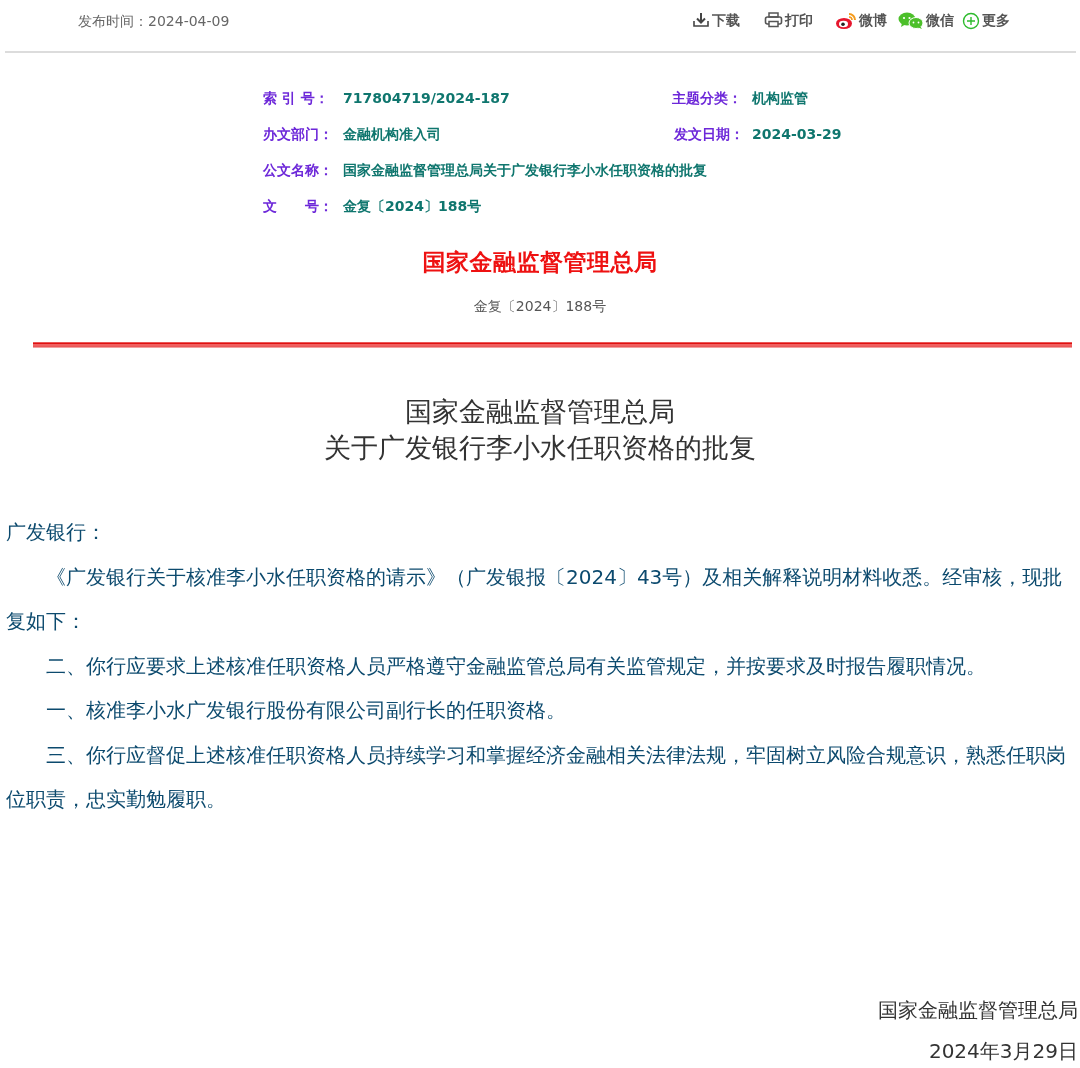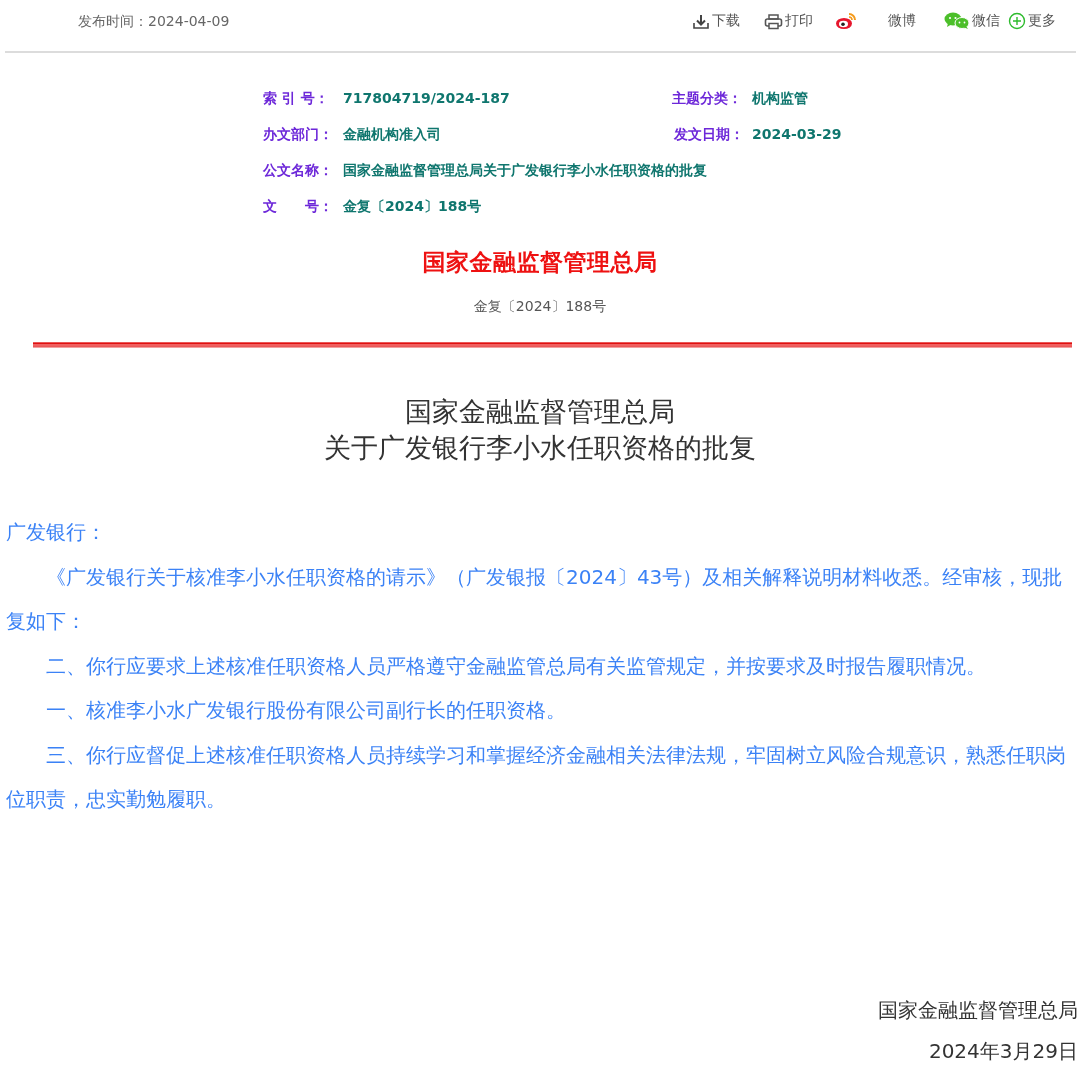--- a/index.html
+++ b/index.html
@@ -34,31 +34,32 @@
     left: 692px;
     top: 12px;
     display: flex;
     align-items: center;
     font-size: 14px;
     color: #555555;
     white-space: nowrap;
   }
   .action {
     display: flex;
-    align-items: flex-end;
+    align-items: flex-start;
     cursor: pointer;
+    font-weight: bold;
   }
   .action .ico {
     display: inline-block;
     margin-right: 2px;
     line-height: 0;
   }
   .action.download { margin-right: 24px; }
   .action.print { margin-right: 22px; }
-  .action.weibo { margin-right: 28px; gap: 29px; }
+  .action.weibo { margin-right: 11px; }
   .action.wechat { margin-right: 8px; }
 
   .top-divider {
     position: absolute;
     left: 5px;
     top: 51px;
     width: 1071px;
     height: 2px;
     background: #dcdcdc;
   }
@@ -134,21 +135,21 @@
     color: #333333;
     line-height: 36px;
   }
 
   .body-text {
     position: absolute;
     left: 6px;
     top: 510px;
     width: 1070px;
     font-size: 20px;
-    color: #3b82f6;
+    color: #0c4a6e;
     line-height: 44.5px;
   }
   .body-text p {
     margin: 0;
   }
   .indent {
     text-indent: 40px;
   }
 
   .signature {

